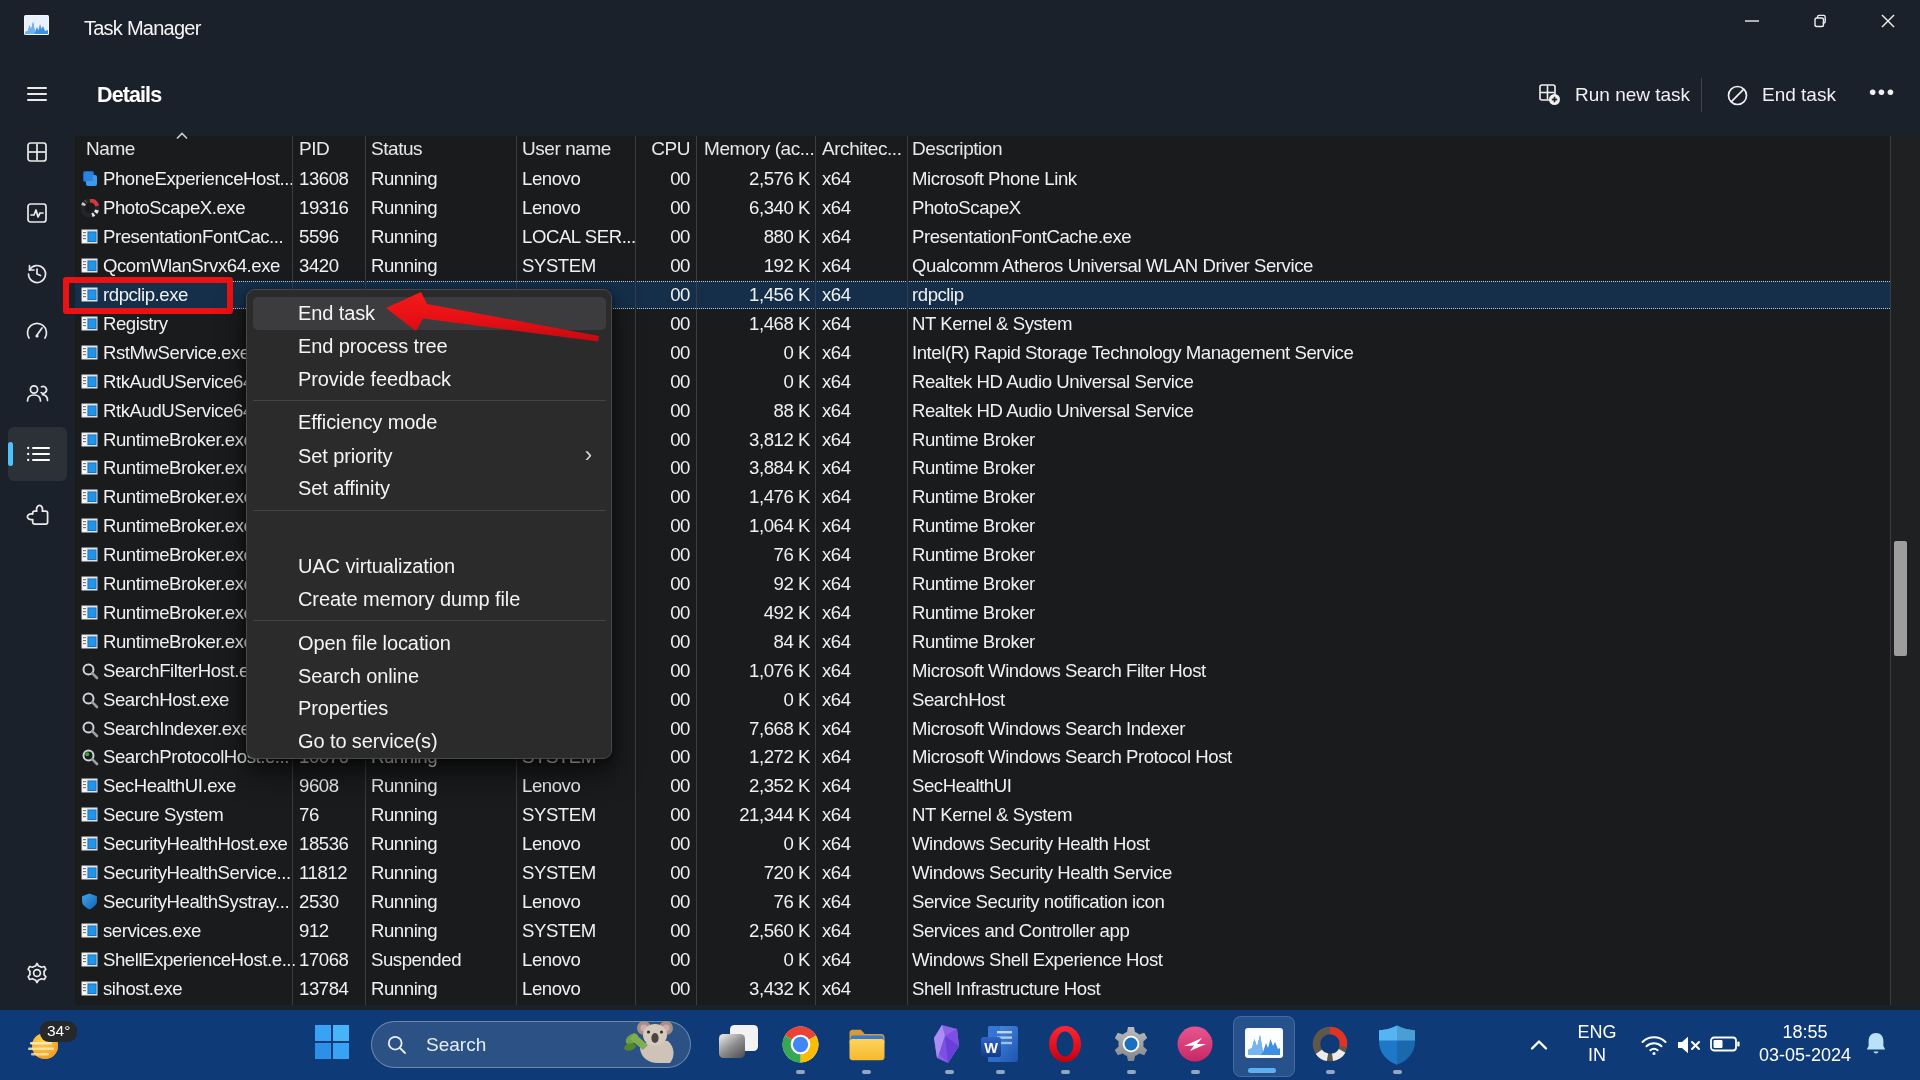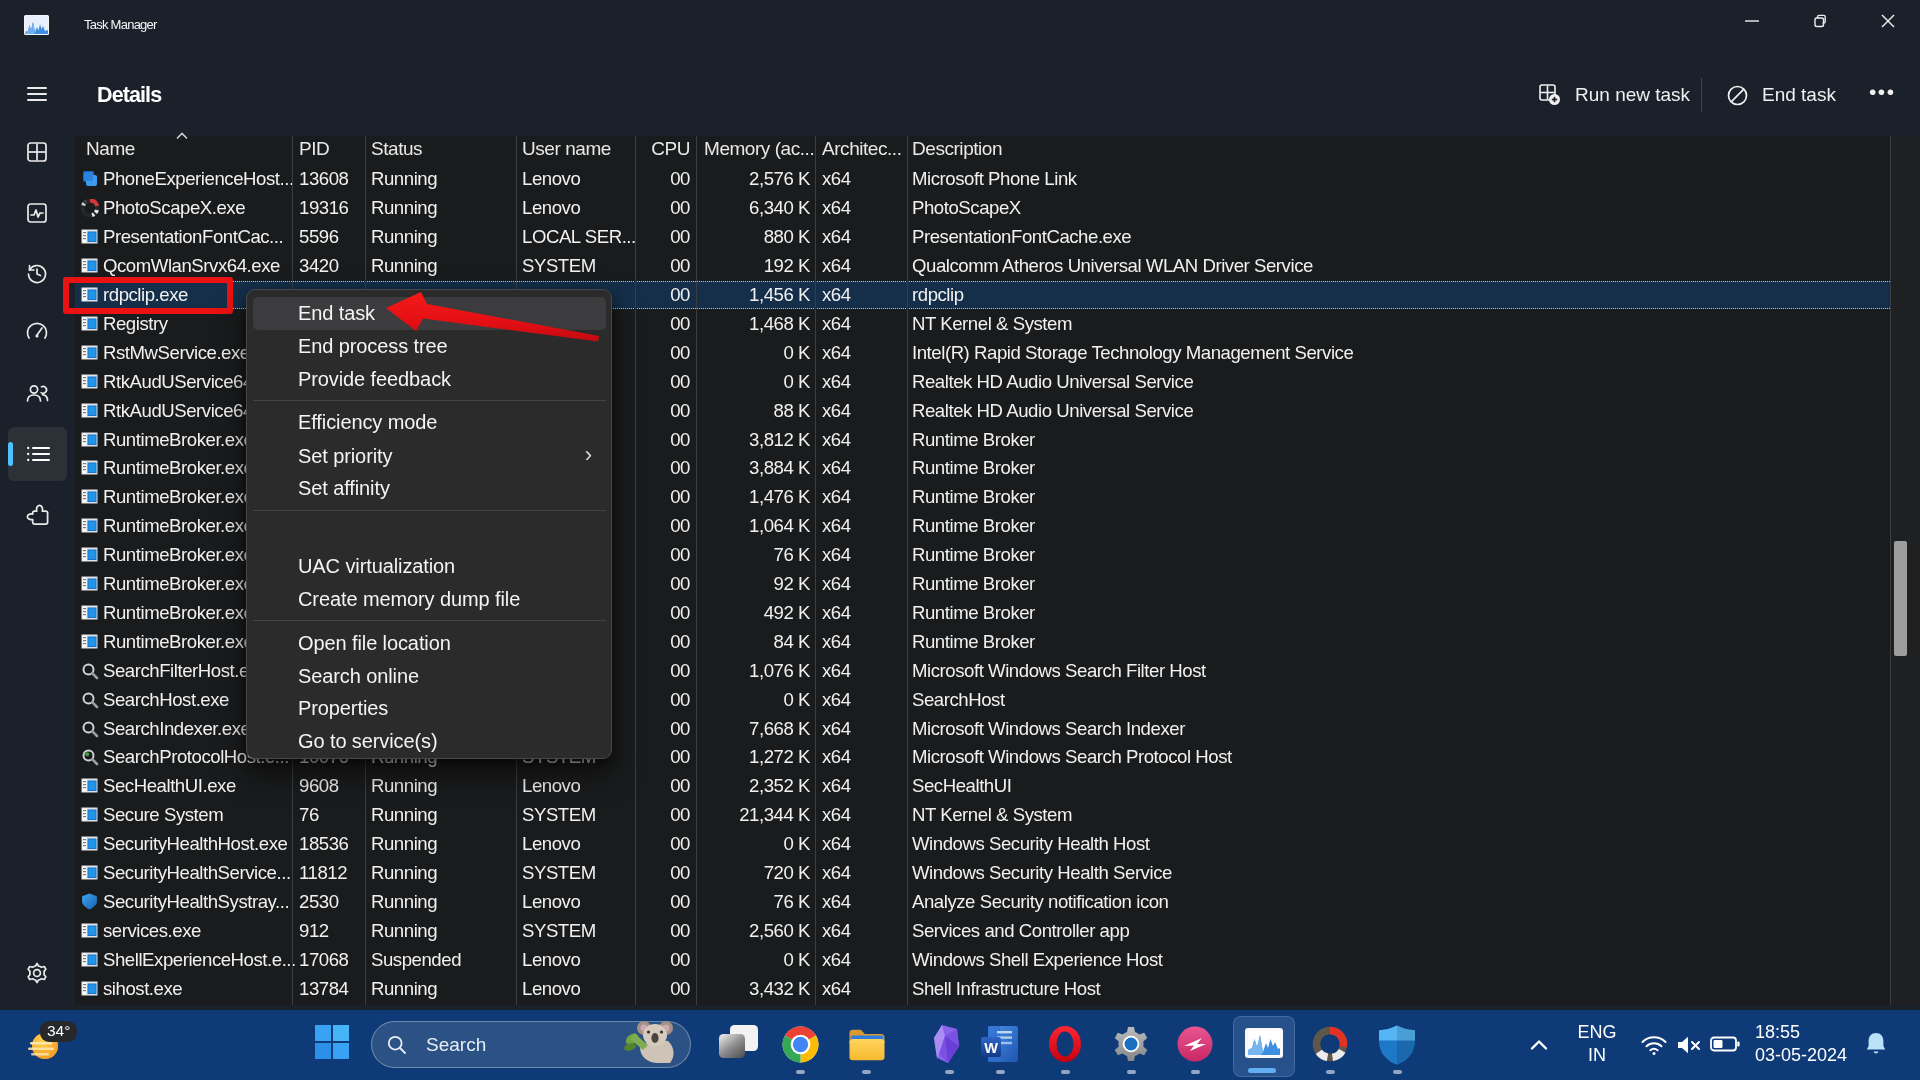--- a/index.html
+++ b/index.html
@@ -2,21 +2,21 @@
 <html><head><meta charset="utf-8">
 <style>
 * { margin:0; padding:0; box-sizing:border-box; }
 html,body { width:1920px; height:1080px; overflow:hidden; background:#1b212a;
   font-family:"Liberation Sans", sans-serif; }
 #root { position:absolute; inset:0; width:1920px; height:1080px; }
 
 
 #titlebar { position:absolute; left:0; top:0; width:1920px; height:60px; background:#1b212a; }
 #tmico { position:absolute; left:24px; top:15px; }
-#title { position:absolute; left:84px; top:17px; font-size:13px; color:#f5f5f5; letter-spacing:-0.75px; }
+#title { position:absolute; left:84px; top:17px; font-size:20px; color:#f5f5f5; letter-spacing:-0.75px; }
 #searchbox { position:absolute; left:614px; top:5px; width:645px; height:45px; background:#272c31;
   border:1px solid #3a4046; border-bottom-color:#444b52; border-radius:7px; }
 #searchbox svg { position:absolute; left:22px; top:11px; }
 #searchbox .ph { position:absolute; left:64px; top:11px; font-size:19px; color:#e4e4e4; }
 .cap { position:absolute; top:9px; width:24px; height:24px; }
 
 
 #sidebar { position:absolute; left:0; top:60px; width:75px; height:950px; background:#1b212a; }
 .nav { position:absolute; left:25px; width:26px; height:40px; display:flex; align-items:center; }
 .navsel { position:absolute; left:8px; top:427px; width:59px; height:54px; background:#2c3137; border-radius:6px; }
@@ -611,21 +611,21 @@
           </defs>
           <path d="M8 0.5 L15 3 V8 C15 12.5 8 15.5 8 15.5 C8 15.5 1 12.5 1 8 V3 Z" fill="url(#sh16)"></path>
         </svg></div>
       <div class="rc" style="left:28px">SecurityHealthSystray...</div>
       <div class="rc" style="left:224px">2530</div>
       <div class="rc" style="left:296px">Running</div>
       <div class="rc" style="left:447px">Lenovo</div>
       <div class="rc rr" style="right:1200px">00</div>
       <div class="rc rr" style="right:1080px">76 K</div>
       <div class="rc" style="left:747px">x64</div>
-      <div class="rc" style="left:837px">Analyze Security notification icon</div>
+      <div class="rc" style="left:837px">Service Security notification icon</div>
     </div>
 <div class="row" style="top:916.4px">
       <div class="ri" style="left:6px"><svg width="17" height="17" viewBox="0 0 17 17">
           <rect x="0.5" y="1.5" width="16" height="14" fill="#dfe3e6"></rect>
           <rect x="1.5" y="2.5" width="4" height="12" fill="#fdfdfd"></rect>
           <rect x="2" y="4" width="3" height="1.2" fill="#777"></rect>
           <rect x="2" y="7" width="3" height="1.2" fill="#777"></rect>
           <rect x="2" y="10" width="3" height="1.2" fill="#777"></rect>
           <rect x="6.5" y="3.5" width="9" height="10.5" fill="#1b72c8"></rect>
           <rect x="7.5" y="4.5" width="7" height="8.5" fill="#2196e8"></rect>
@@ -878,18 +878,18 @@
       </svg></div>
     <div class="ticon" style="left:1675px;top:1034px"><svg width="26" height="22" viewBox="0 0 26 22" fill="#fff">
         <path d="M3 8 h4 l6 -5.3 v16.6 l-6 -5.3 h-4 z"></path>
         <path d="M17 8 l7 7 M24 8 l-7 7" stroke="#fff" stroke-width="2" stroke-linecap="round"></path>
       </svg></div>
     <div class="ticon" style="left:1710px;top:1035px"><svg width="30" height="18" viewBox="0 0 30 18">
         <rect x="1" y="2.5" width="25" height="13" rx="3" fill="none" stroke="#fff" stroke-width="1.8"></rect>
         <rect x="27.2" y="6.5" width="2.4" height="5" rx="1" fill="#fff"></rect>
         <rect x="3.5" y="5" width="9" height="8" rx="1.2" fill="#fff"></rect>
       </svg></div>
-    <div class="ttext" style="left:1755px;top:1021px;width:100px;text-align:left">18:55<br>03-05-2024</div>
+    <div class="ttext" style="left:1755px;top:1021px;width:100px;text-align:center">18:55<br>03-05-2024</div>
     <div class="ticon" style="left:1862px;top:1030px"><svg width="28" height="28" viewBox="0 0 28 28">
         <path d="M14 3 C9.5 3 6.6 6.2 6.6 11 L6.6 16 L4.8 19.5 L23.2 19.5 L21.4 16 L21.4 11 C21.4 6.2 18.5 3 14 3 Z" fill="#b9e2f8"></path>
         <path d="M11.5 21.5 a2.6 2.6 0 0 0 5 0 z" fill="#b9e2f8"></path>
       </svg></div>
 </div>
 
 </body></html>

